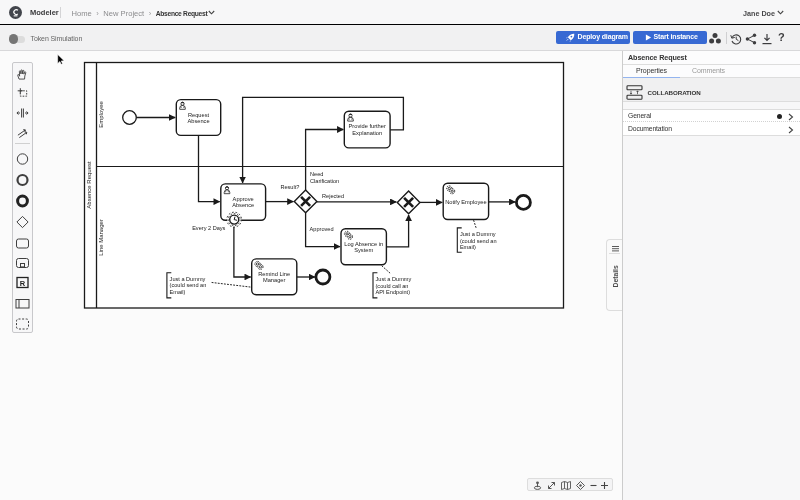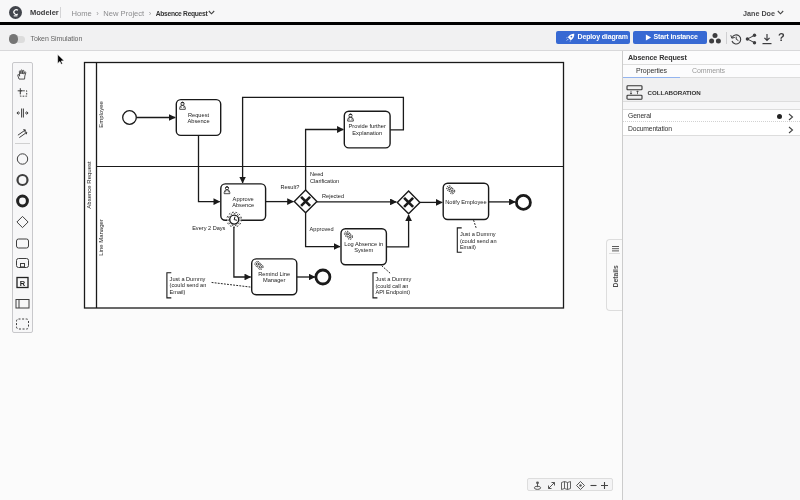--- a/index.html
+++ b/index.html
@@ -1,18 +1,18 @@
 <!DOCTYPE html>
 <html><head>
 <meta charset="utf-8">
 <style>
 * { margin:0; padding:0; box-sizing:border-box; }
 html,body { width:800px; height:500px; overflow:hidden; }
 body { font-family:"Liberation Sans",sans-serif; position:relative; background:#fbfbfb; }
-.bar1 { position:absolute; top:0; left:0; width:800px; height:25px; background:#f7f7f8; border-bottom:3px solid #000000; z-index:10; }
+.bar1 { position:absolute; top:0; left:0; width:800px; height:25px; background:#f7f7f8; border-bottom:1px solid #000000; z-index:10; }
 .bar2 { position:absolute; top:25px; left:0; width:800px; height:26px; background:#f1f1f2; border-bottom:1px solid #d8d8da; z-index:10; }
 .brand { position:absolute; left:30px; top:8px; font-size:7.5px; font-weight:bold; color:#3a3a3c; }
 .bdiv { position:absolute; left:59.5px; top:7px; width:1px; height:11px; background:#d4d4d6; }
 .crumbs { position:absolute; left:71.5px; top:8.5px; font-size:7.6px; color:#8b8b8d; }
 .crumbs b { color:#333; font-size:6.7px; letter-spacing:-0.3px; }
 .crumbs .sep { color:#9a9a9c; padding:0 4.5px; }
 .user { position:absolute; right:25px; top:8.5px; font-size:7.2px; font-weight:bold; color:#48484a; }
 .toggle { position:absolute; left:10px; top:10.5px; width:15px; height:7px; border-radius:3.5px; background:#dcdcdc; }
 .toggle .knob { position:absolute; left:-1.2px; top:-1.2px; width:9.5px; height:9.5px; border-radius:50%; background:#757575; }
 .toklabel { position:absolute; left:30.5px; top:10px; font-size:7px; letter-spacing:-0.1px; color:#666; }

